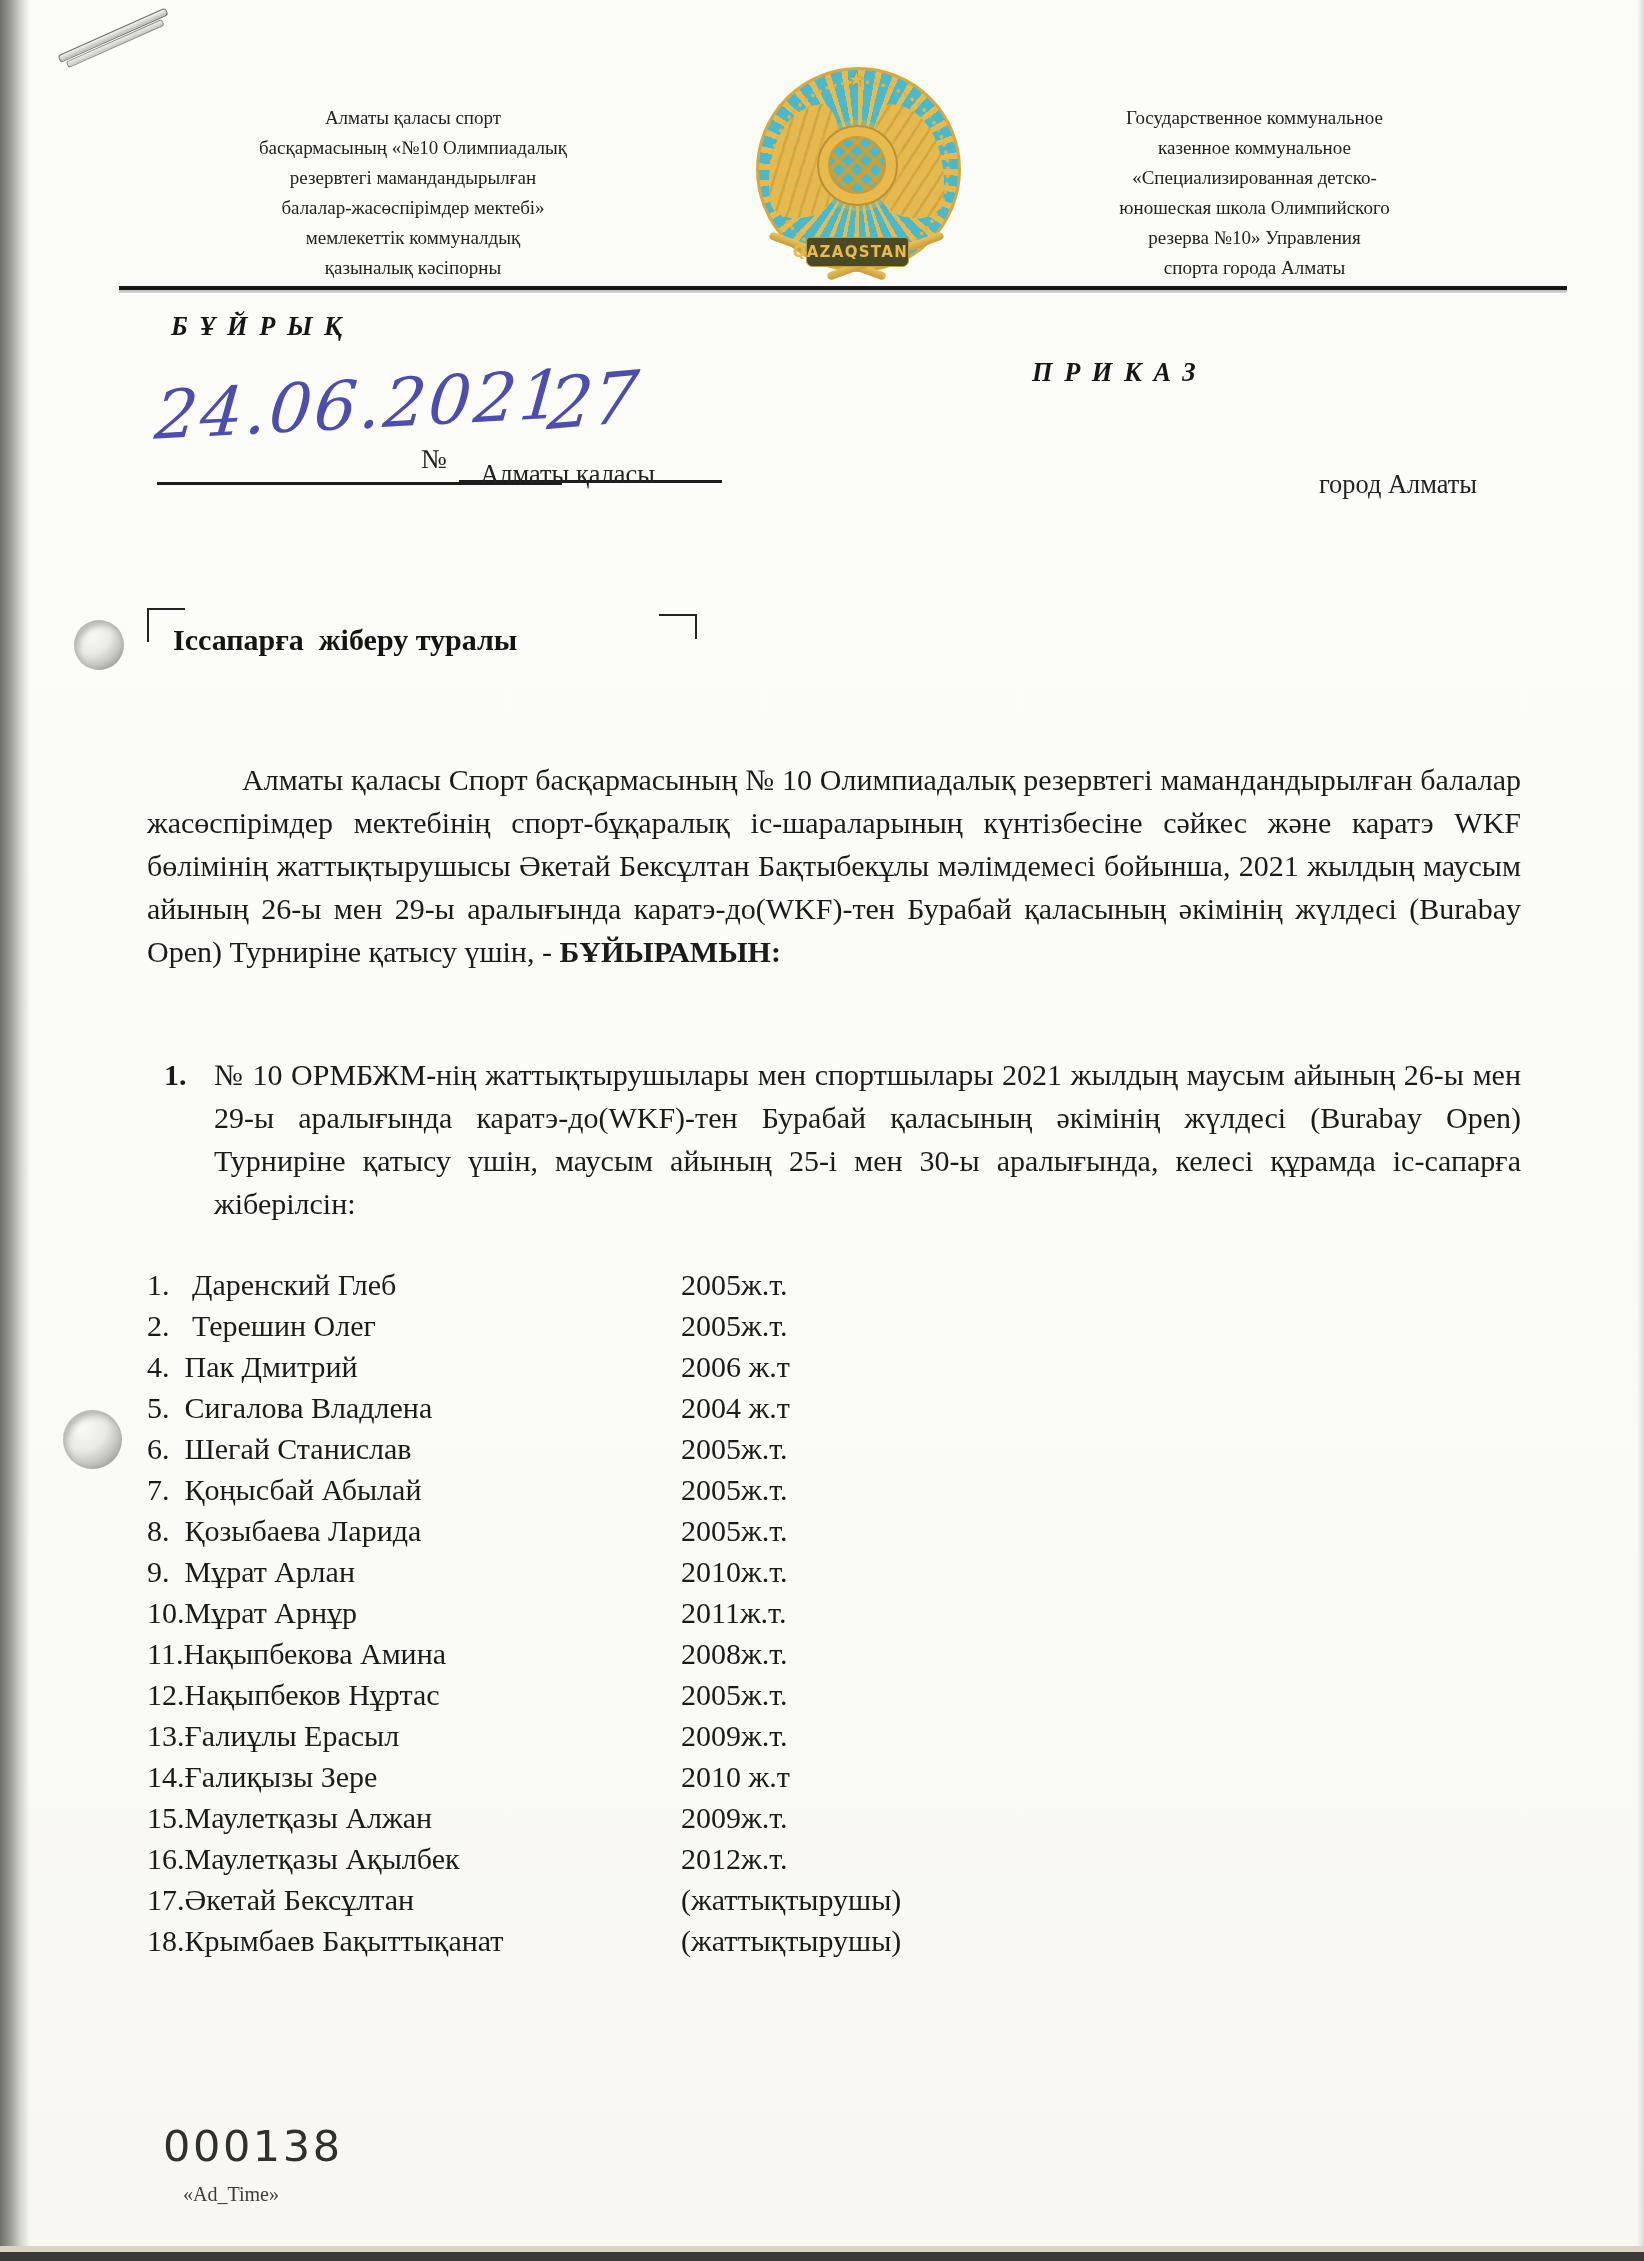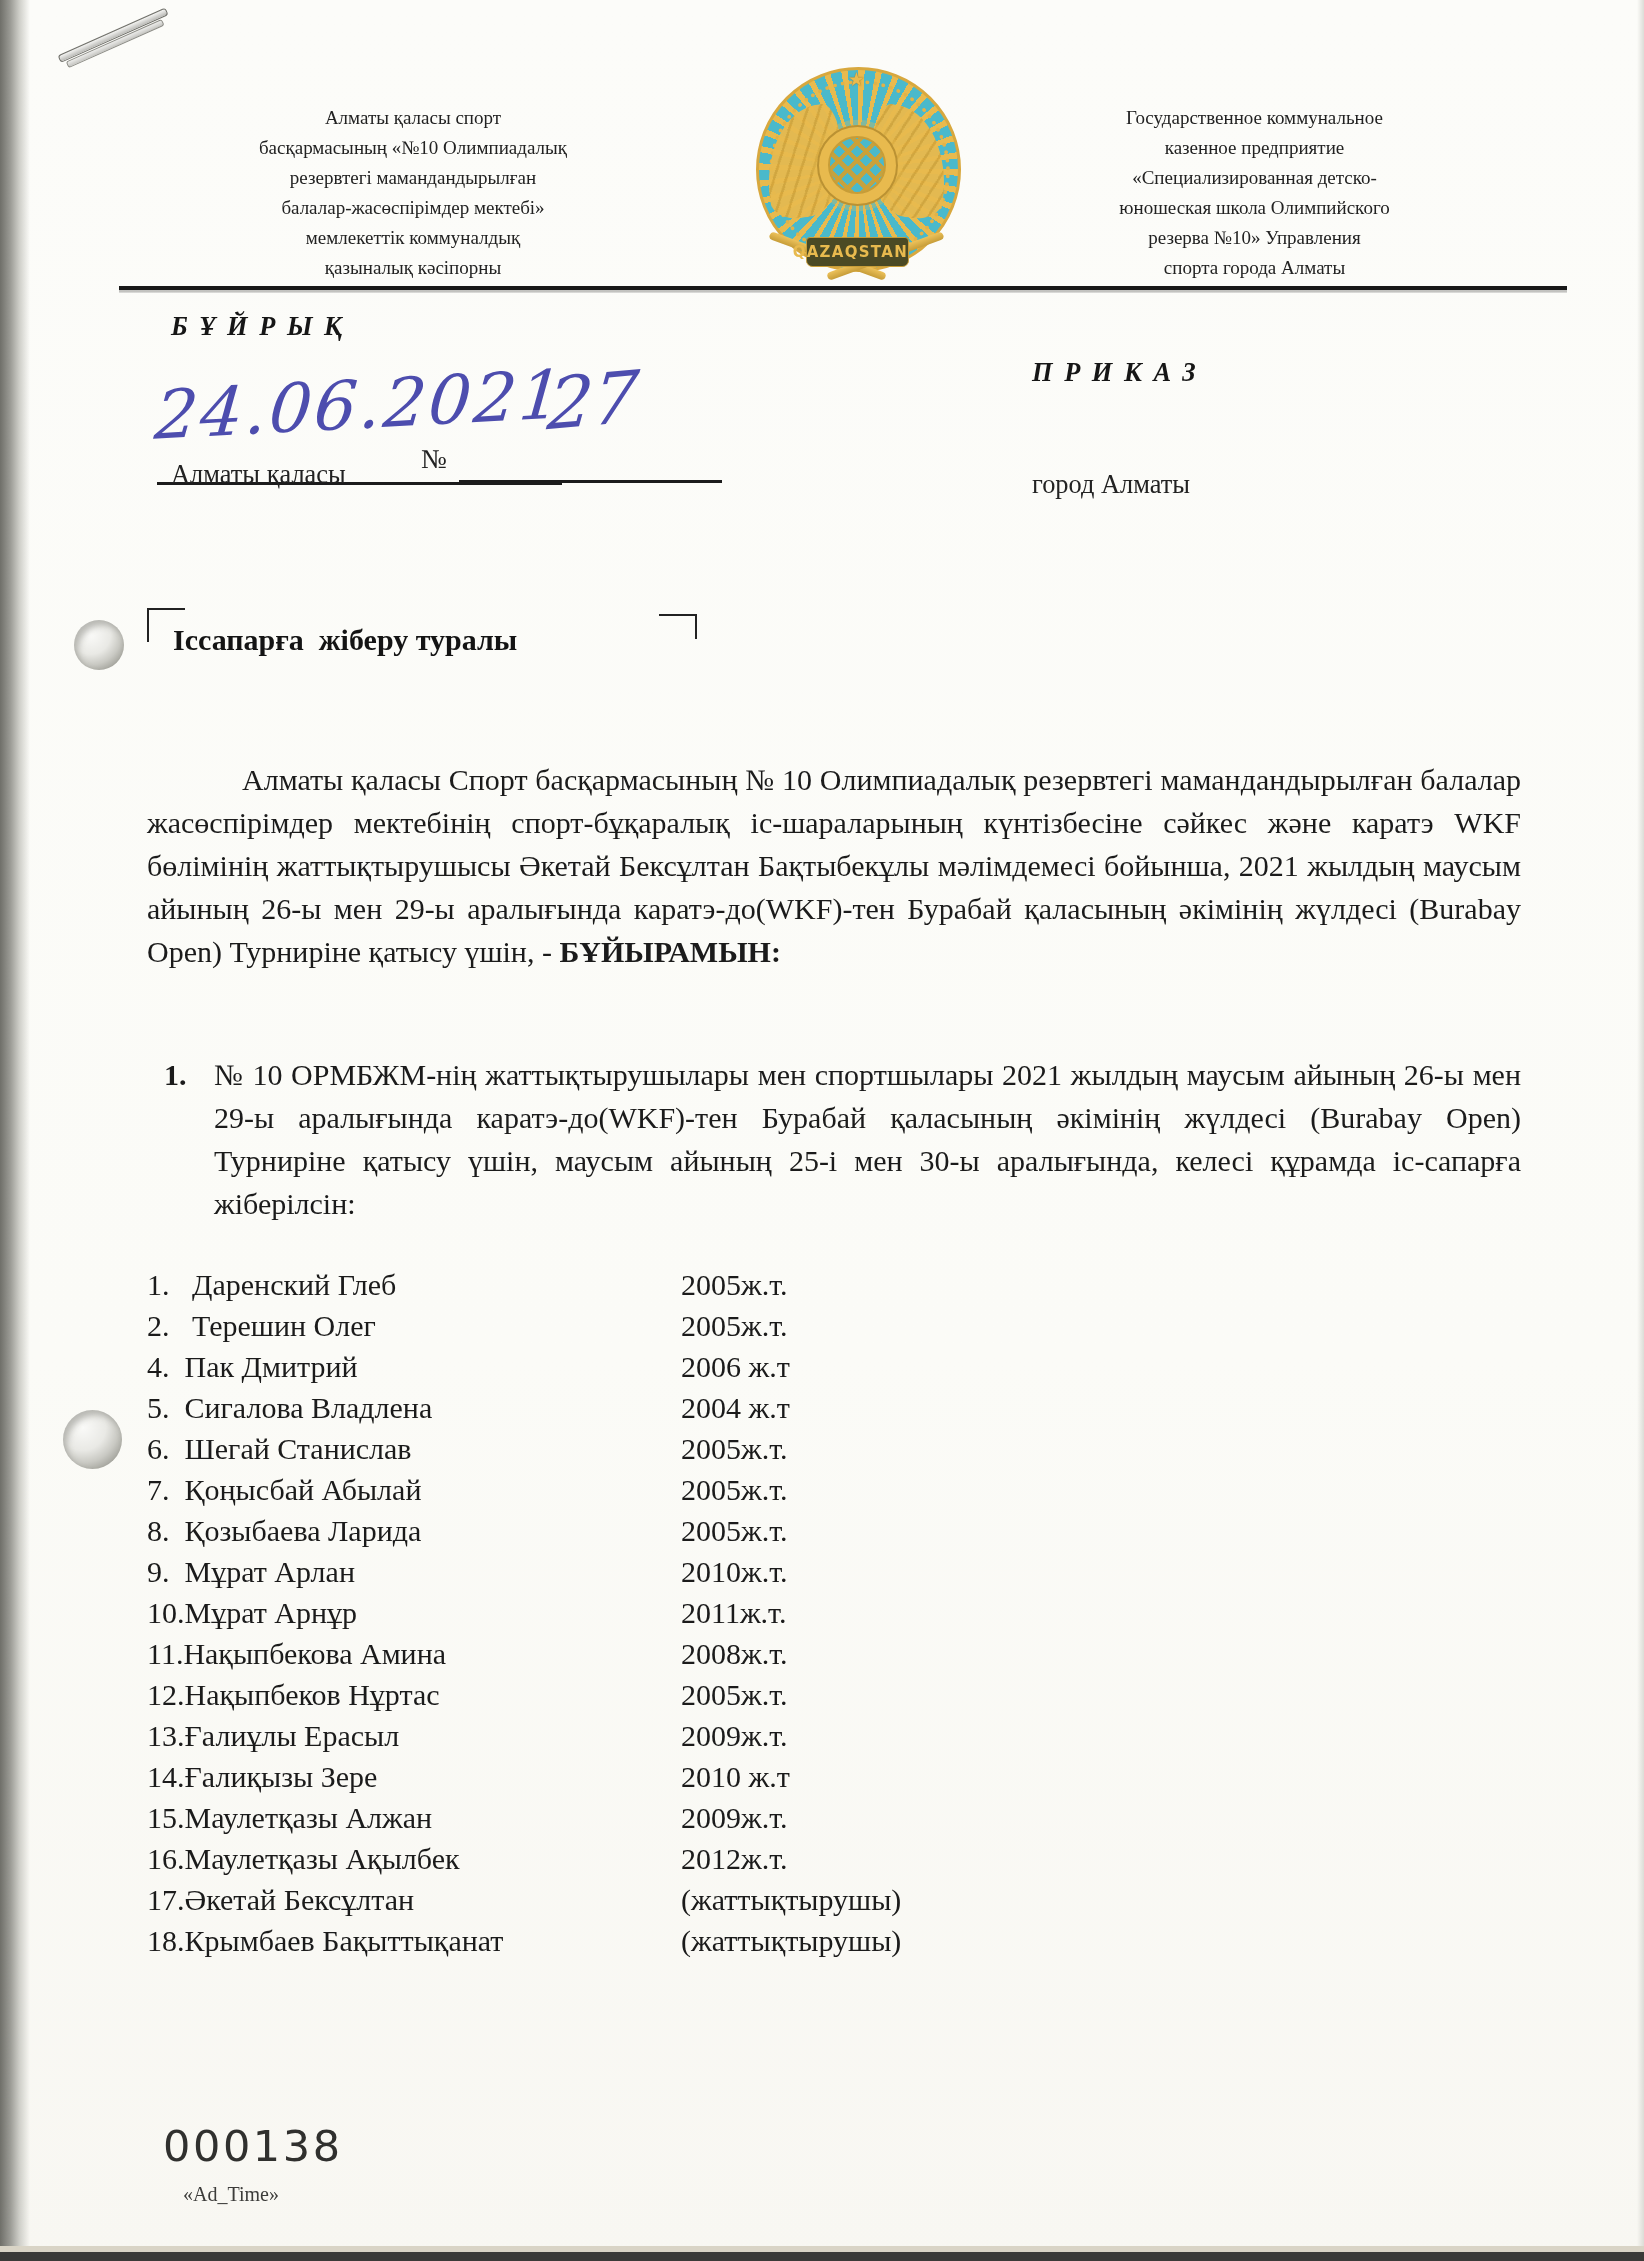--- a/index.html
+++ b/index.html
@@ -68,21 +68,21 @@
     font-size:15px;letter-spacing:1.3px;}
 
   
   .hw{position:absolute;color:#4d4dae;font-style:italic;font-family:"DejaVu Serif",serif;}
   .hw.date{left:155px;top:366px;font-size:67px;transform:rotate(-3deg) skewX(-8deg);letter-spacing:2.6px;}
   .hw.num{left:548px;top:359px;font-size:71px;transform:rotate(-5deg) skewX(-10deg);}
   .formline{position:absolute;height:2.6px;background:#1c1c1c;}
   .formline.f1{left:157px;top:482px;width:405px;}
   .formline.f2{left:459px;top:480px;width:263px;}
   .no-sign{position:absolute;left:421px;top:444px;font-size:27px;color:#222;}
-  .city{position:absolute;font-size:26.4px;text-align:left;color:#222;}
+  .city{position:absolute;font-size:26.4px;text-align:right;color:#222;}
   .city.kk{left:171px;top:459px;width:484px;}
   .city.ru{left:1032px;top:469px;width:445px;}
 
   
   .bracket{position:absolute;}
   .bracket.bl{left:147px;top:608px;width:36px;height:32px;border-left:2.6px solid #222;border-top:2.6px solid #222;}
   .bracket.br{left:659px;top:614px;width:36px;height:23px;border-right:2.6px solid #222;border-top:2.6px solid #222;}
   .doc-title{position:absolute;left:173px;top:623px;font-size:30px;font-weight:bold;white-space:pre;color:#141414;}
 
   
@@ -142,21 +142,21 @@
     <div class="ski l"></div>
     <div class="ski r"></div>
     <div class="emblem-banner">
       <span>QAZAQSTAN</span>
     </div>
   </div>
 
   <div class="org ru">
 
   <div>Государственное коммунальное</div>
-      <div>казенное предприятие</div>
+      <div>казенное коммунальное</div>
       <div>«Специализированная детско-</div>
       <div>юношеская школа Олимпийского</div>
       <div>резерва №10» Управления</div>
       <div>спорта города Алматы</div>
     </div>
 
   <div class="rule"></div>
 
   <div class="decree kk">БҰЙРЫҚ</div>
   <div class="decree ru">ПРИКАЗ</div>

